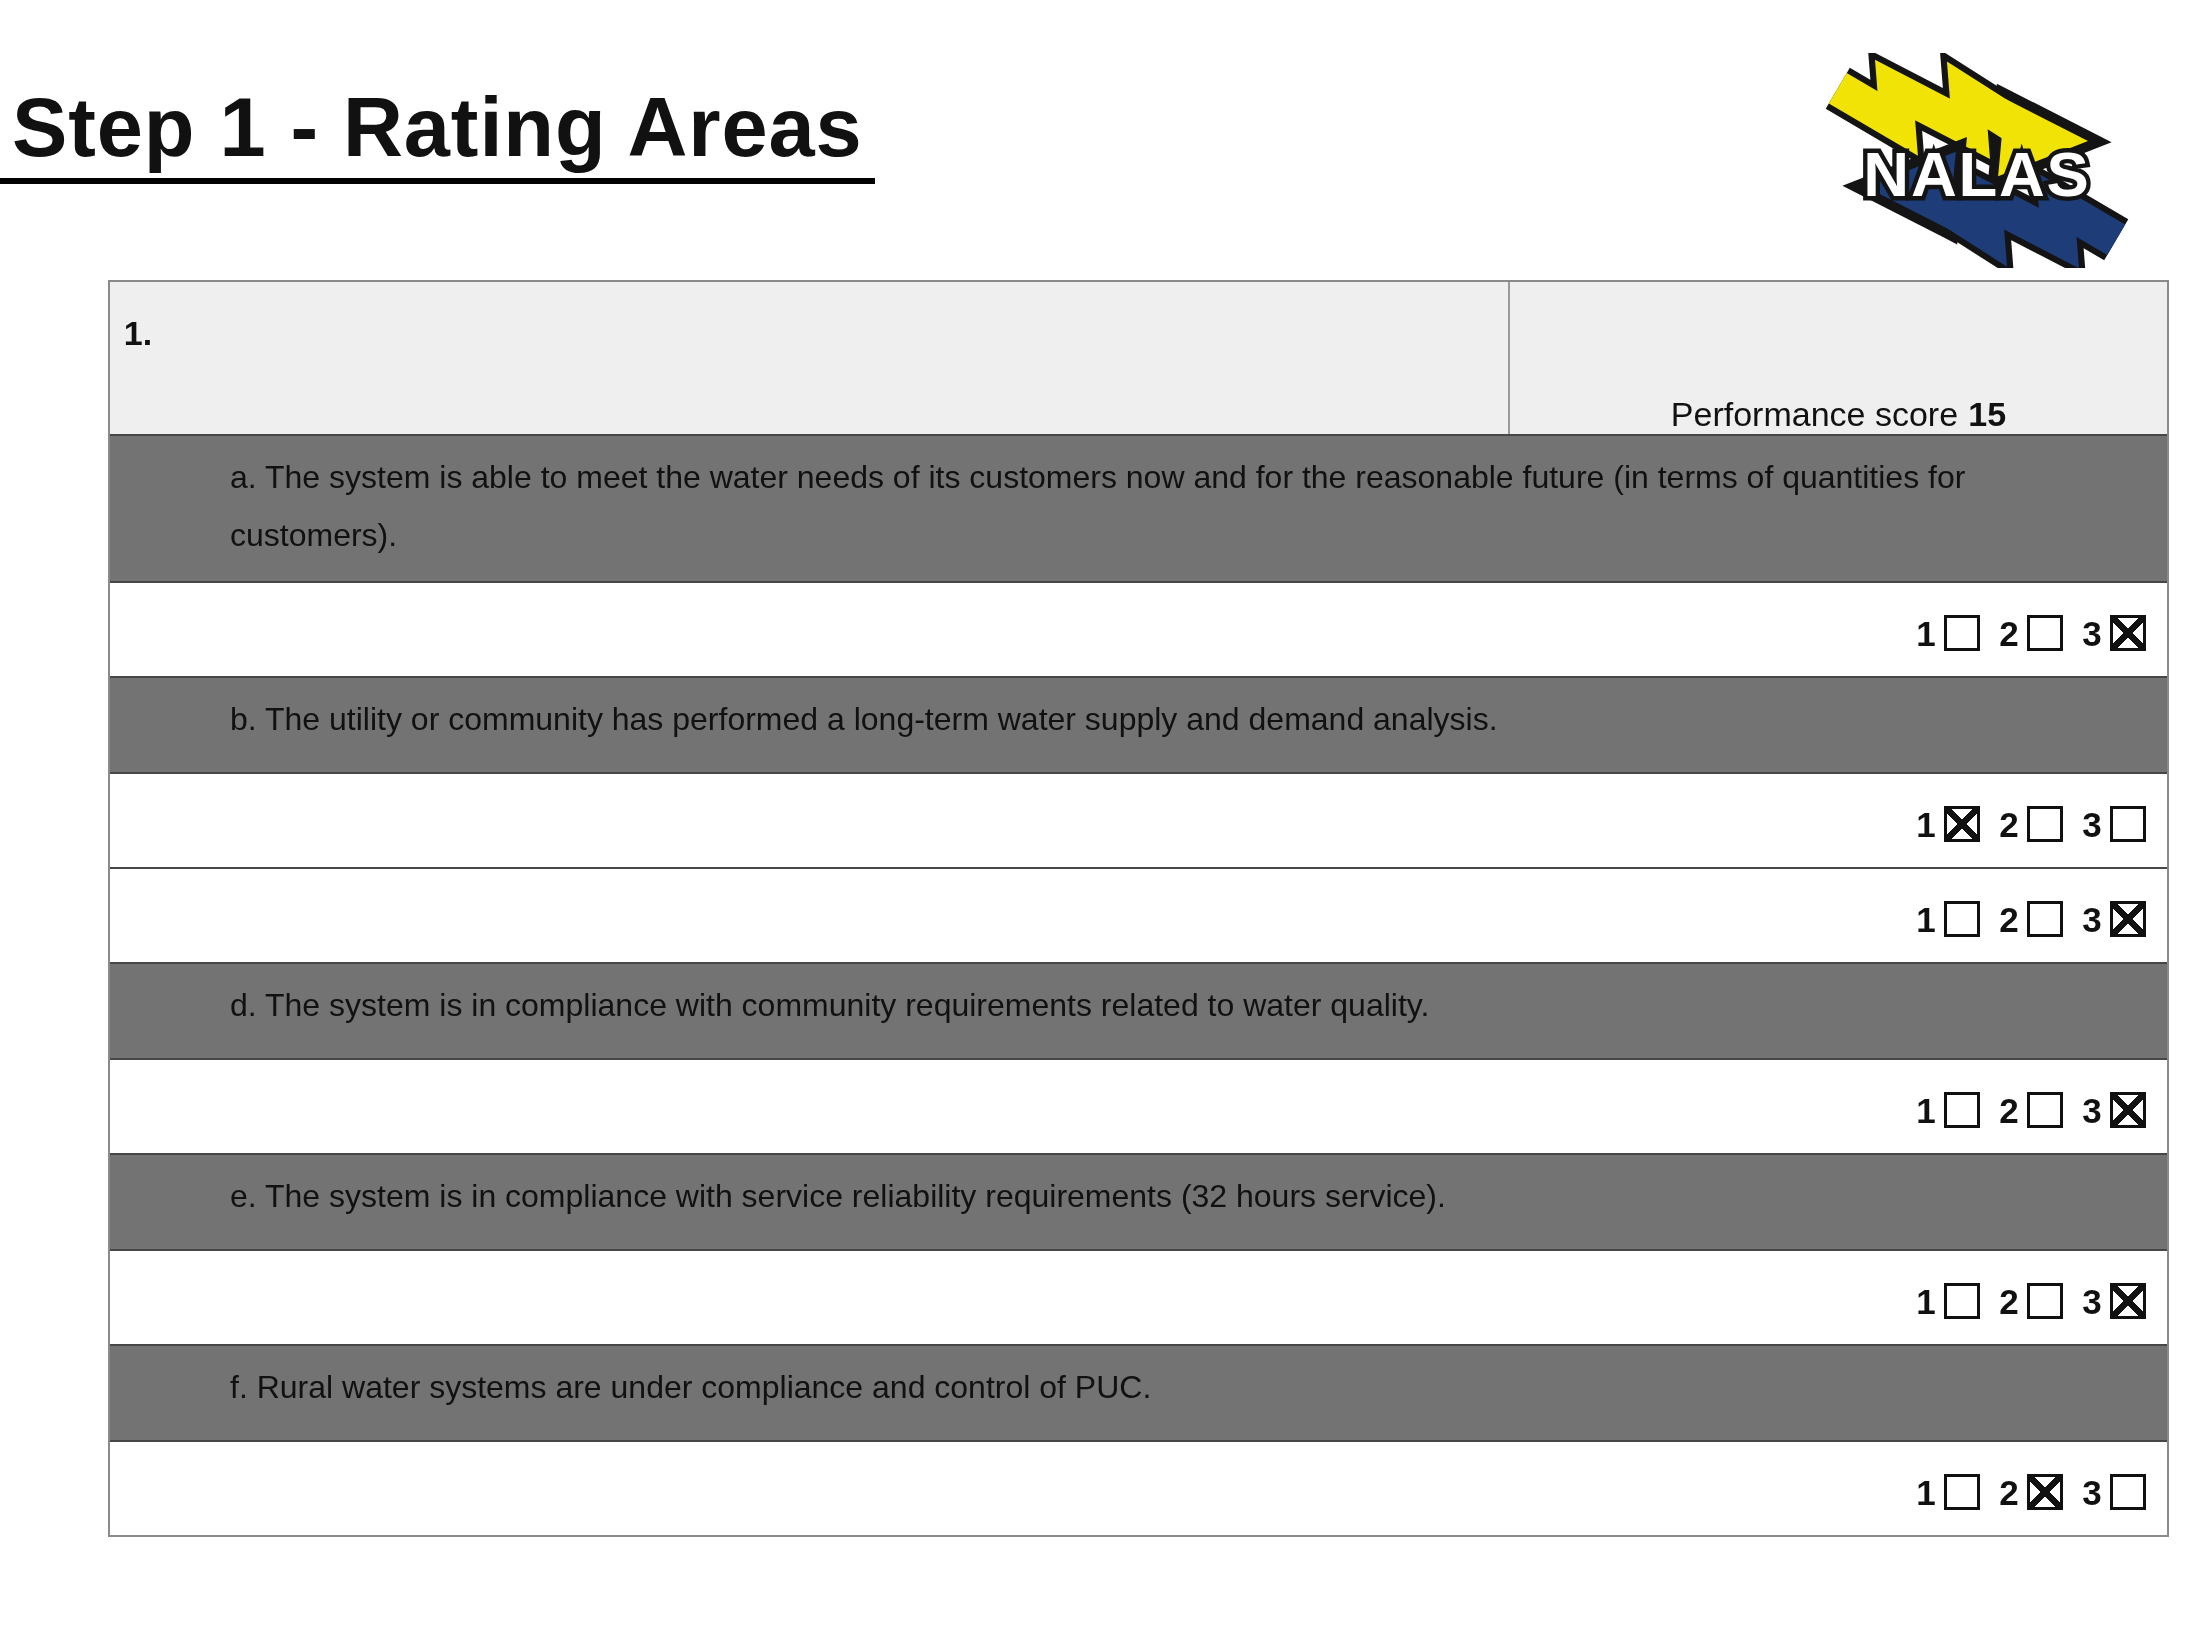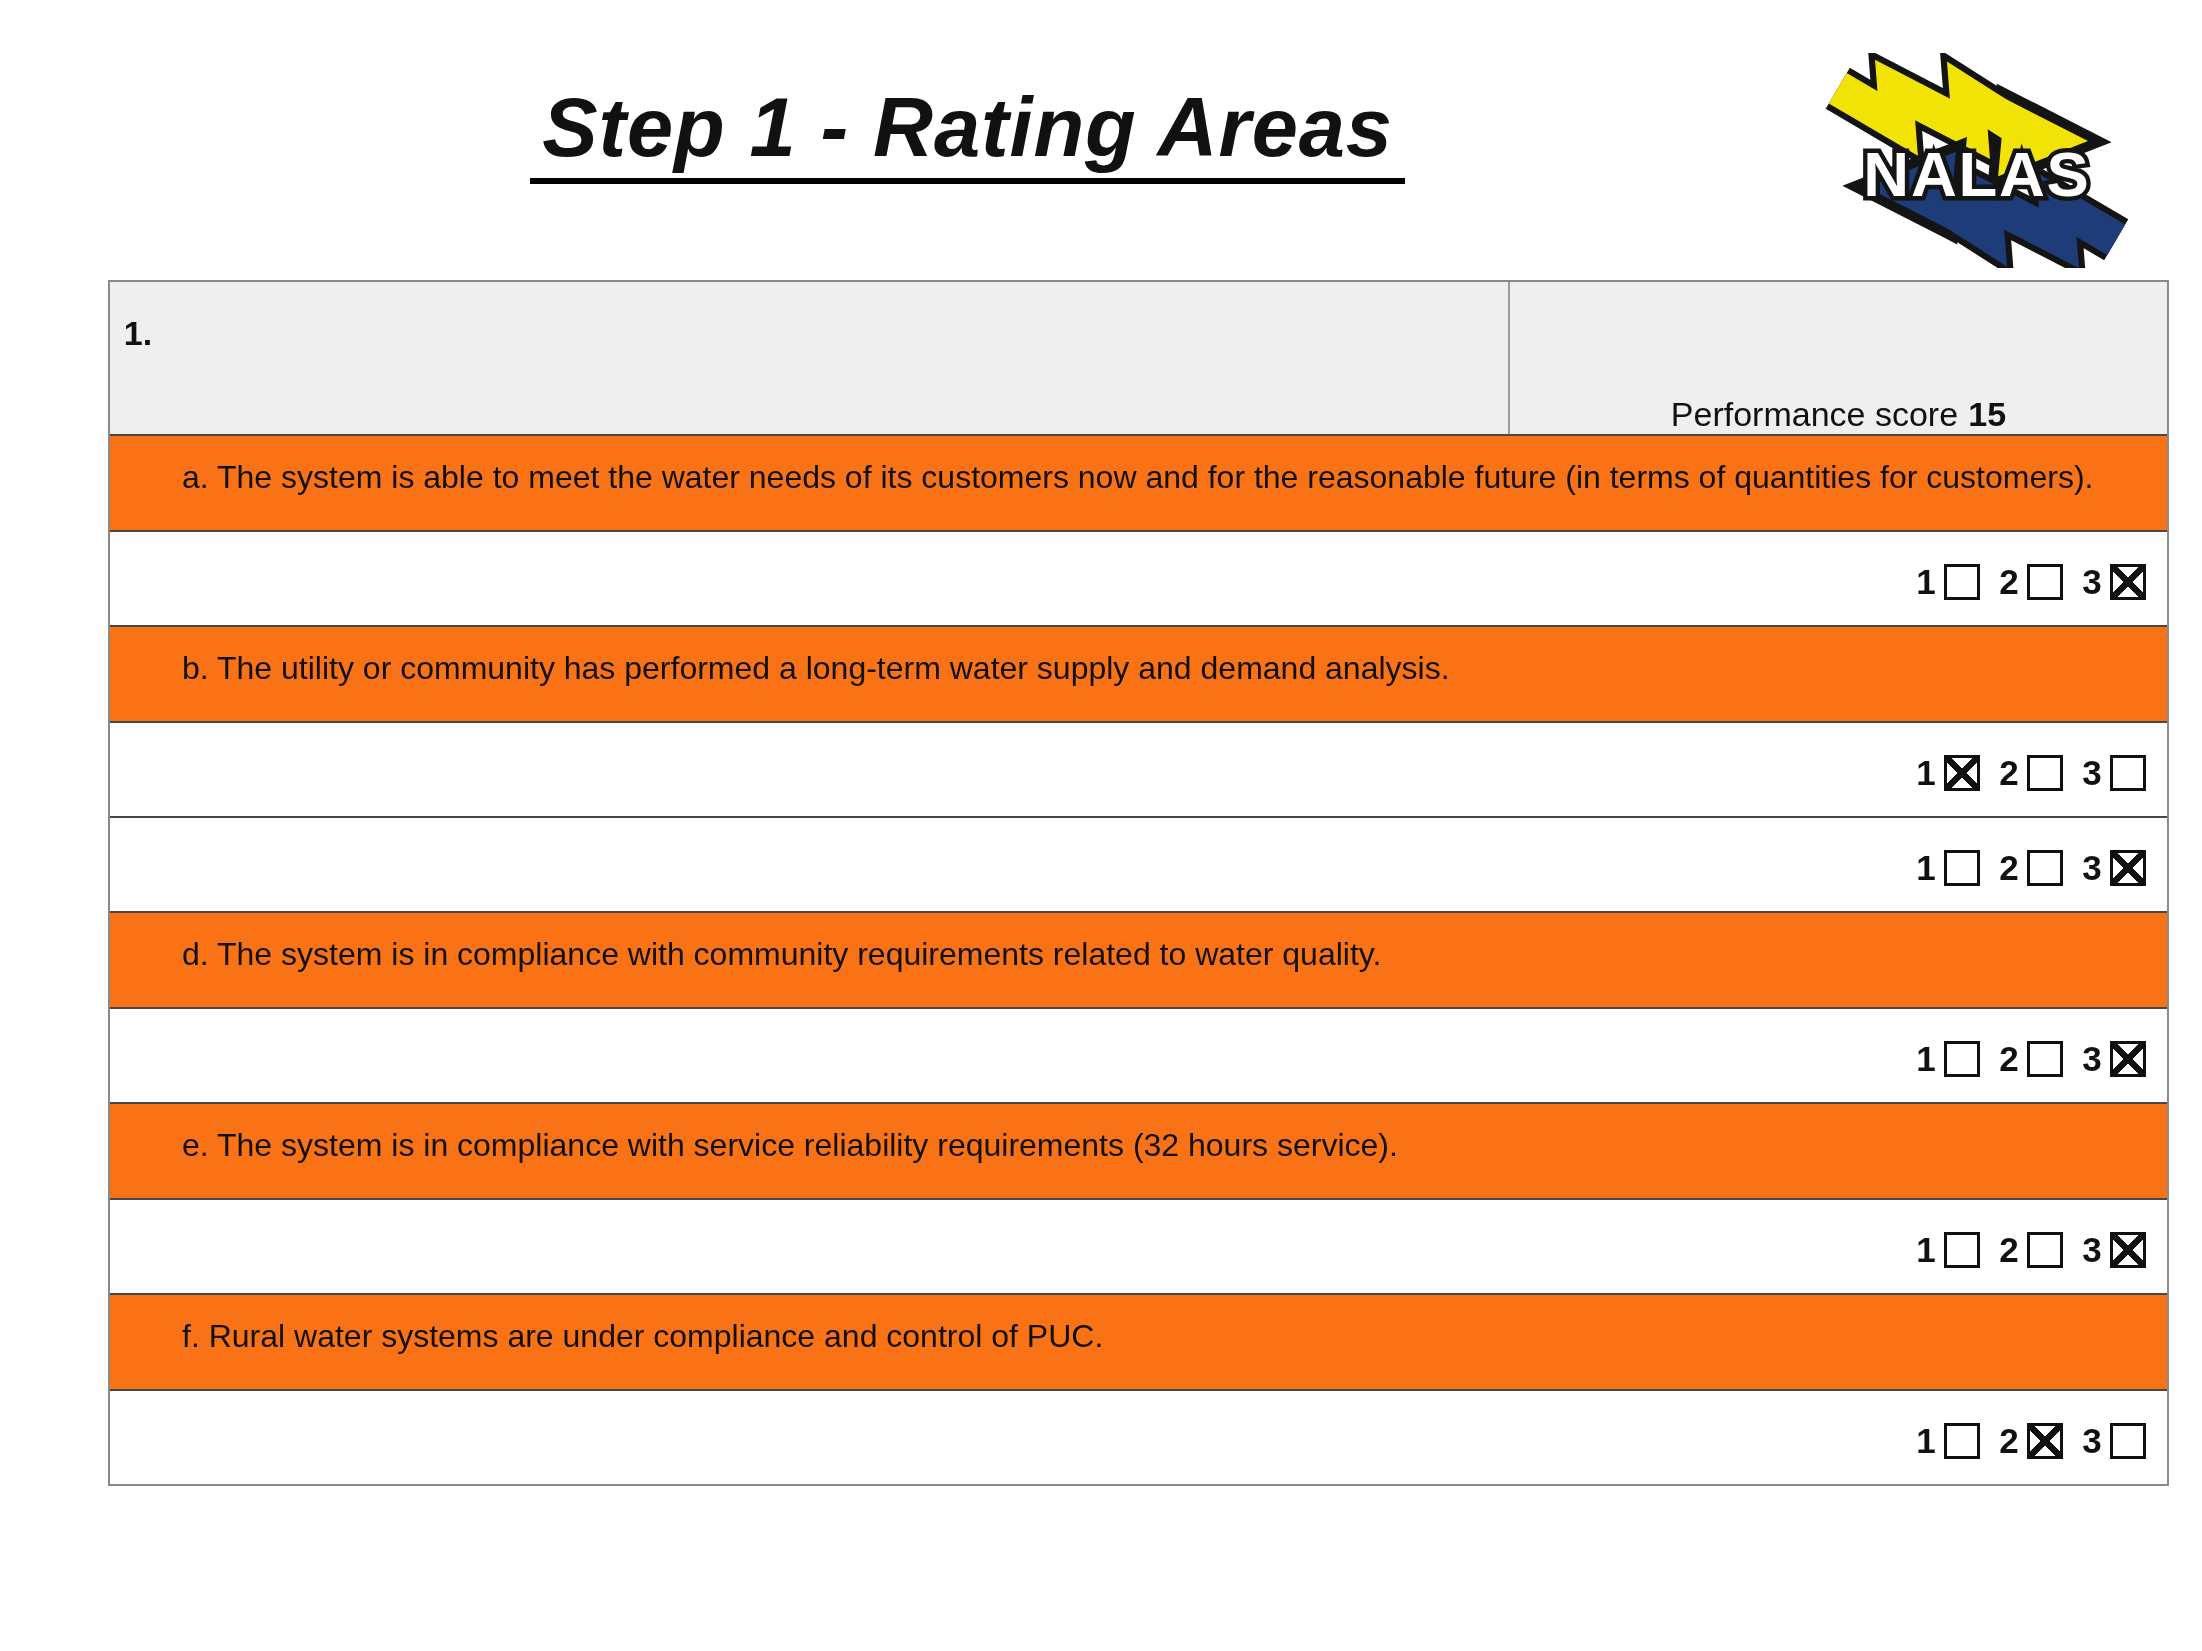--- a/index.html
+++ b/index.html
@@ -3,21 +3,21 @@
 <meta charset="utf-8">
 <style>
   html,body{margin:0;padding:0;background:#ffffff;}
   body{
     width:2203px;height:1652px;position:relative;overflow:hidden;
     font-family:"Liberation Sans", sans-serif;color:#111;
   }
 
   
   .title-wrap{
-    position:absolute;top:84px;left:0;width:1935px;text-align:center;font-style:italic;
+    position:absolute;top:84px;left:0;width:1935px;text-align:left;
   }
   .title-wrap .title{
     display:inline-block;font-size:83px;font-weight:700;letter-spacing:0.9px;
     border-bottom:6.9px solid #000;padding:0 12px 6.9px 12px;line-height:1.05;
   }
 
   
   .logo{position:absolute;left:1817px;top:53px;width:320px;height:215px;}
 
   
@@ -37,22 +37,22 @@
   .header-cat{font-weight:700;font-size:34px;line-height:1.75;}
   .header-cat .line2{display:block;padding-left:27.5px;}
   .header-right{
     flex:0 0 659px;border-left:2.6px solid #9a9a9a;display:flex;
     align-items:flex-end;justify-content:center;font-size:34px;box-sizing:border-box;
     gap:10.3px;
   }
   .header-right .score-val{font-weight:700;}
 
   .q-row{
-    background:#f97316;border-top:2.6px solid #474747;
-    padding:13px 52px 17px 72px;min-height:96px;box-sizing:border-box;
+    background:#737373;border-top:2.6px solid #474747;
+    padding:13px 52px 17px 120px;min-height:96px;box-sizing:border-box;
     font-size:32px;line-height:1.8;
   }
   .a-row{
     background:#ffffff;border-top:2.6px solid #474747;
     min-height:95px;box-sizing:border-box;
     display:flex;align-items:center;justify-content:flex-end;
     padding:6.9px 20.6px 0 0;
   }
   .opt-num{font-size:35px;font-weight:700;margin:0 8.6px 0 19px;line-height:1;}
   .cb{

